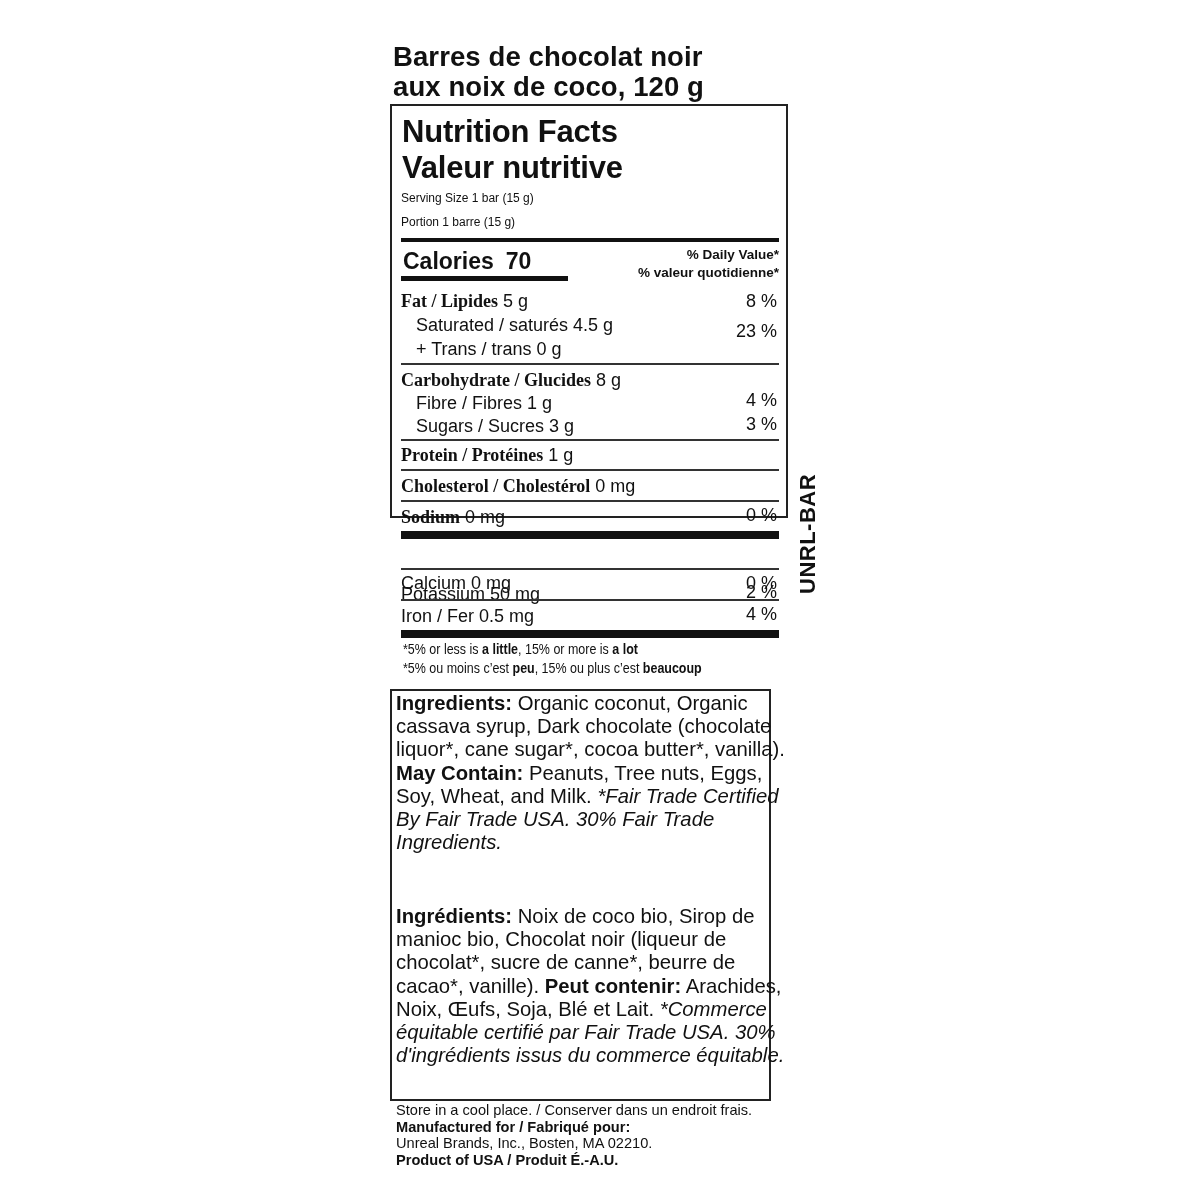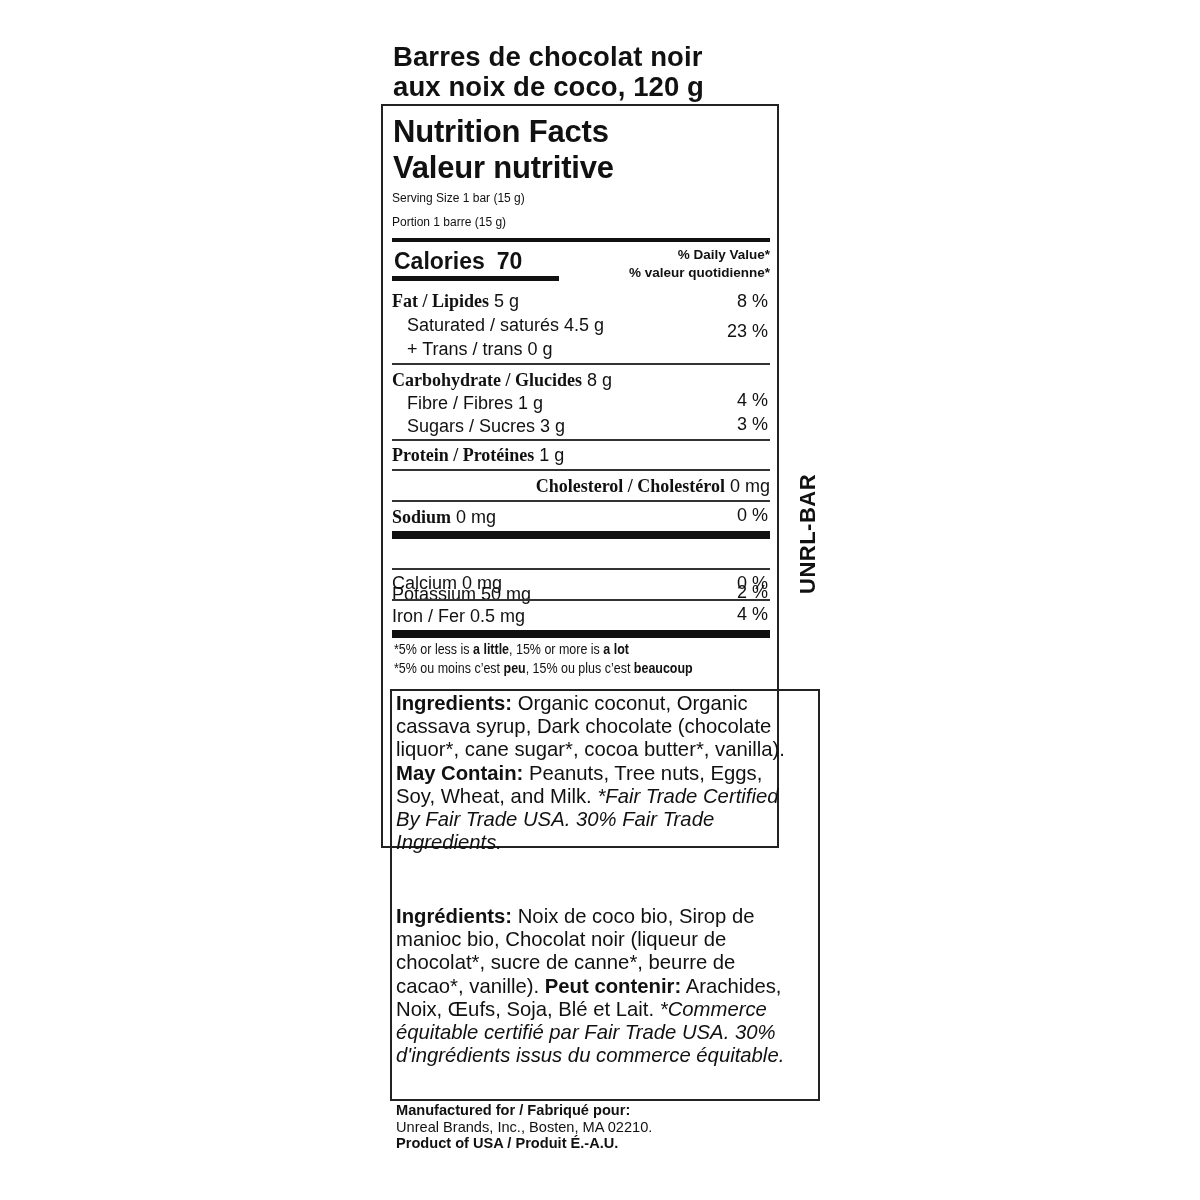--- a/index.html
+++ b/index.html
@@ -22,22 +22,22 @@
       font-weight: 700;
       font-size: 27.5px;
       line-height: 30px;
       letter-spacing: 0.1px;
       color: #111;
     }
 
     
     .nf-panel {
       position: absolute;
-      left: 381px; top: 104px;
-      width: 398px; height: 744px;
+      left: 390px; top: 104px;
+      width: 398px; height: 414px;
       border: 2px solid #222;
     }
     .nf-inner {
       position: absolute;
       left: 9px; top: 0; right: 7px;
     }
     .nf-title {
       position: absolute;
       left: 1px; top: 8px;
       font-weight: 700;
@@ -123,21 +123,21 @@
       line-height: 26px;
       letter-spacing: 0.5px;
       white-space: nowrap;
       color: #111;
     }
 
     
     .ing-panel {
       position: absolute;
       left: 390px; top: 689px;
-      width: 430px; height: 412px;
+      width: 381px; height: 412px;
       border: 2px solid #222;
     }
     .ing-text {
       position: absolute;
       left: 4px; top: 1px;
       width: 395px;
       font-size: 20.3px;
       line-height: 23.2px;
       color: #111;
     }
@@ -213,21 +213,21 @@
       <span class="label">Sugars / Sucres 3 g</span>
       <span class="pct" style="top:-2px;">3 %</span>
     </div>
     <div class="rule thin" style="top:333px;"></div>
 
     <div class="row" style="top:338px;">
       <span class="label"><b>Protein / Protéines</b><span> 1 g</span></span>
     </div>
     <div class="rule thin" style="top:363px;"></div>
 
-    <div class="row" style="top:369px;text-align:right;">
+    <div class="row" style="top:369px;">
       <span class="label"><b>Cholesterol / Cholestérol</b><span> 0 mg</span></span>
     </div>
     <div class="rule thin" style="top:394px;"></div>
 
     <div class="row" style="top:400px;">
       <span class="label"><b>Sodium</b><span> 0 mg</span></span>
       <span class="pct" style="top:-2px;">0 %</span>
     </div>
     <div class="rule thick" style="top:425px;"></div>
 
@@ -261,16 +261,17 @@
 <div class="ing-panel">
   <div class="ing-text">
     <b>Ingredients:</b><span> Organic coconut, Organic cassava syrup, Dark chocolate (chocolate liquor*, cane sugar*, cocoa butter*, vanilla). </span><b>May Contain:</b><span> Peanuts, Tree nuts, Eggs, Soy, Wheat, and Milk. </span><i>*Fair Trade Certified By Fair Trade USA. 30% Fair Trade Ingredients.</i>
   </div>
   <div class="ing-text ing-fr">
     <b>Ingrédients:</b><span> Noix de coco bio, Sirop de manioc bio, Chocolat noir (liqueur de chocolat*, sucre de canne*, beurre de cacao*, vanille). </span><b>Peut contenir:</b><span> Arachides, Noix, Œufs, Soja, Blé et Lait. </span><i>*Commerce équitable certifié par Fair Trade USA. 30% d'ingrédients issus du commerce équitable.</i>
   </div>
 </div>
 
 <div class="footer">
+  <div>Store in a cool place. / Conserver dans un endroit frais.</div>
   <div class="bold">Manufactured for / Fabriqué pour:</div>
   <div>Unreal Brands, Inc., Bosten, MA 02210.</div>
   <div class="bold">Product of USA / Produit É.-A.U.</div>
 </div>
 
 </body></html>

